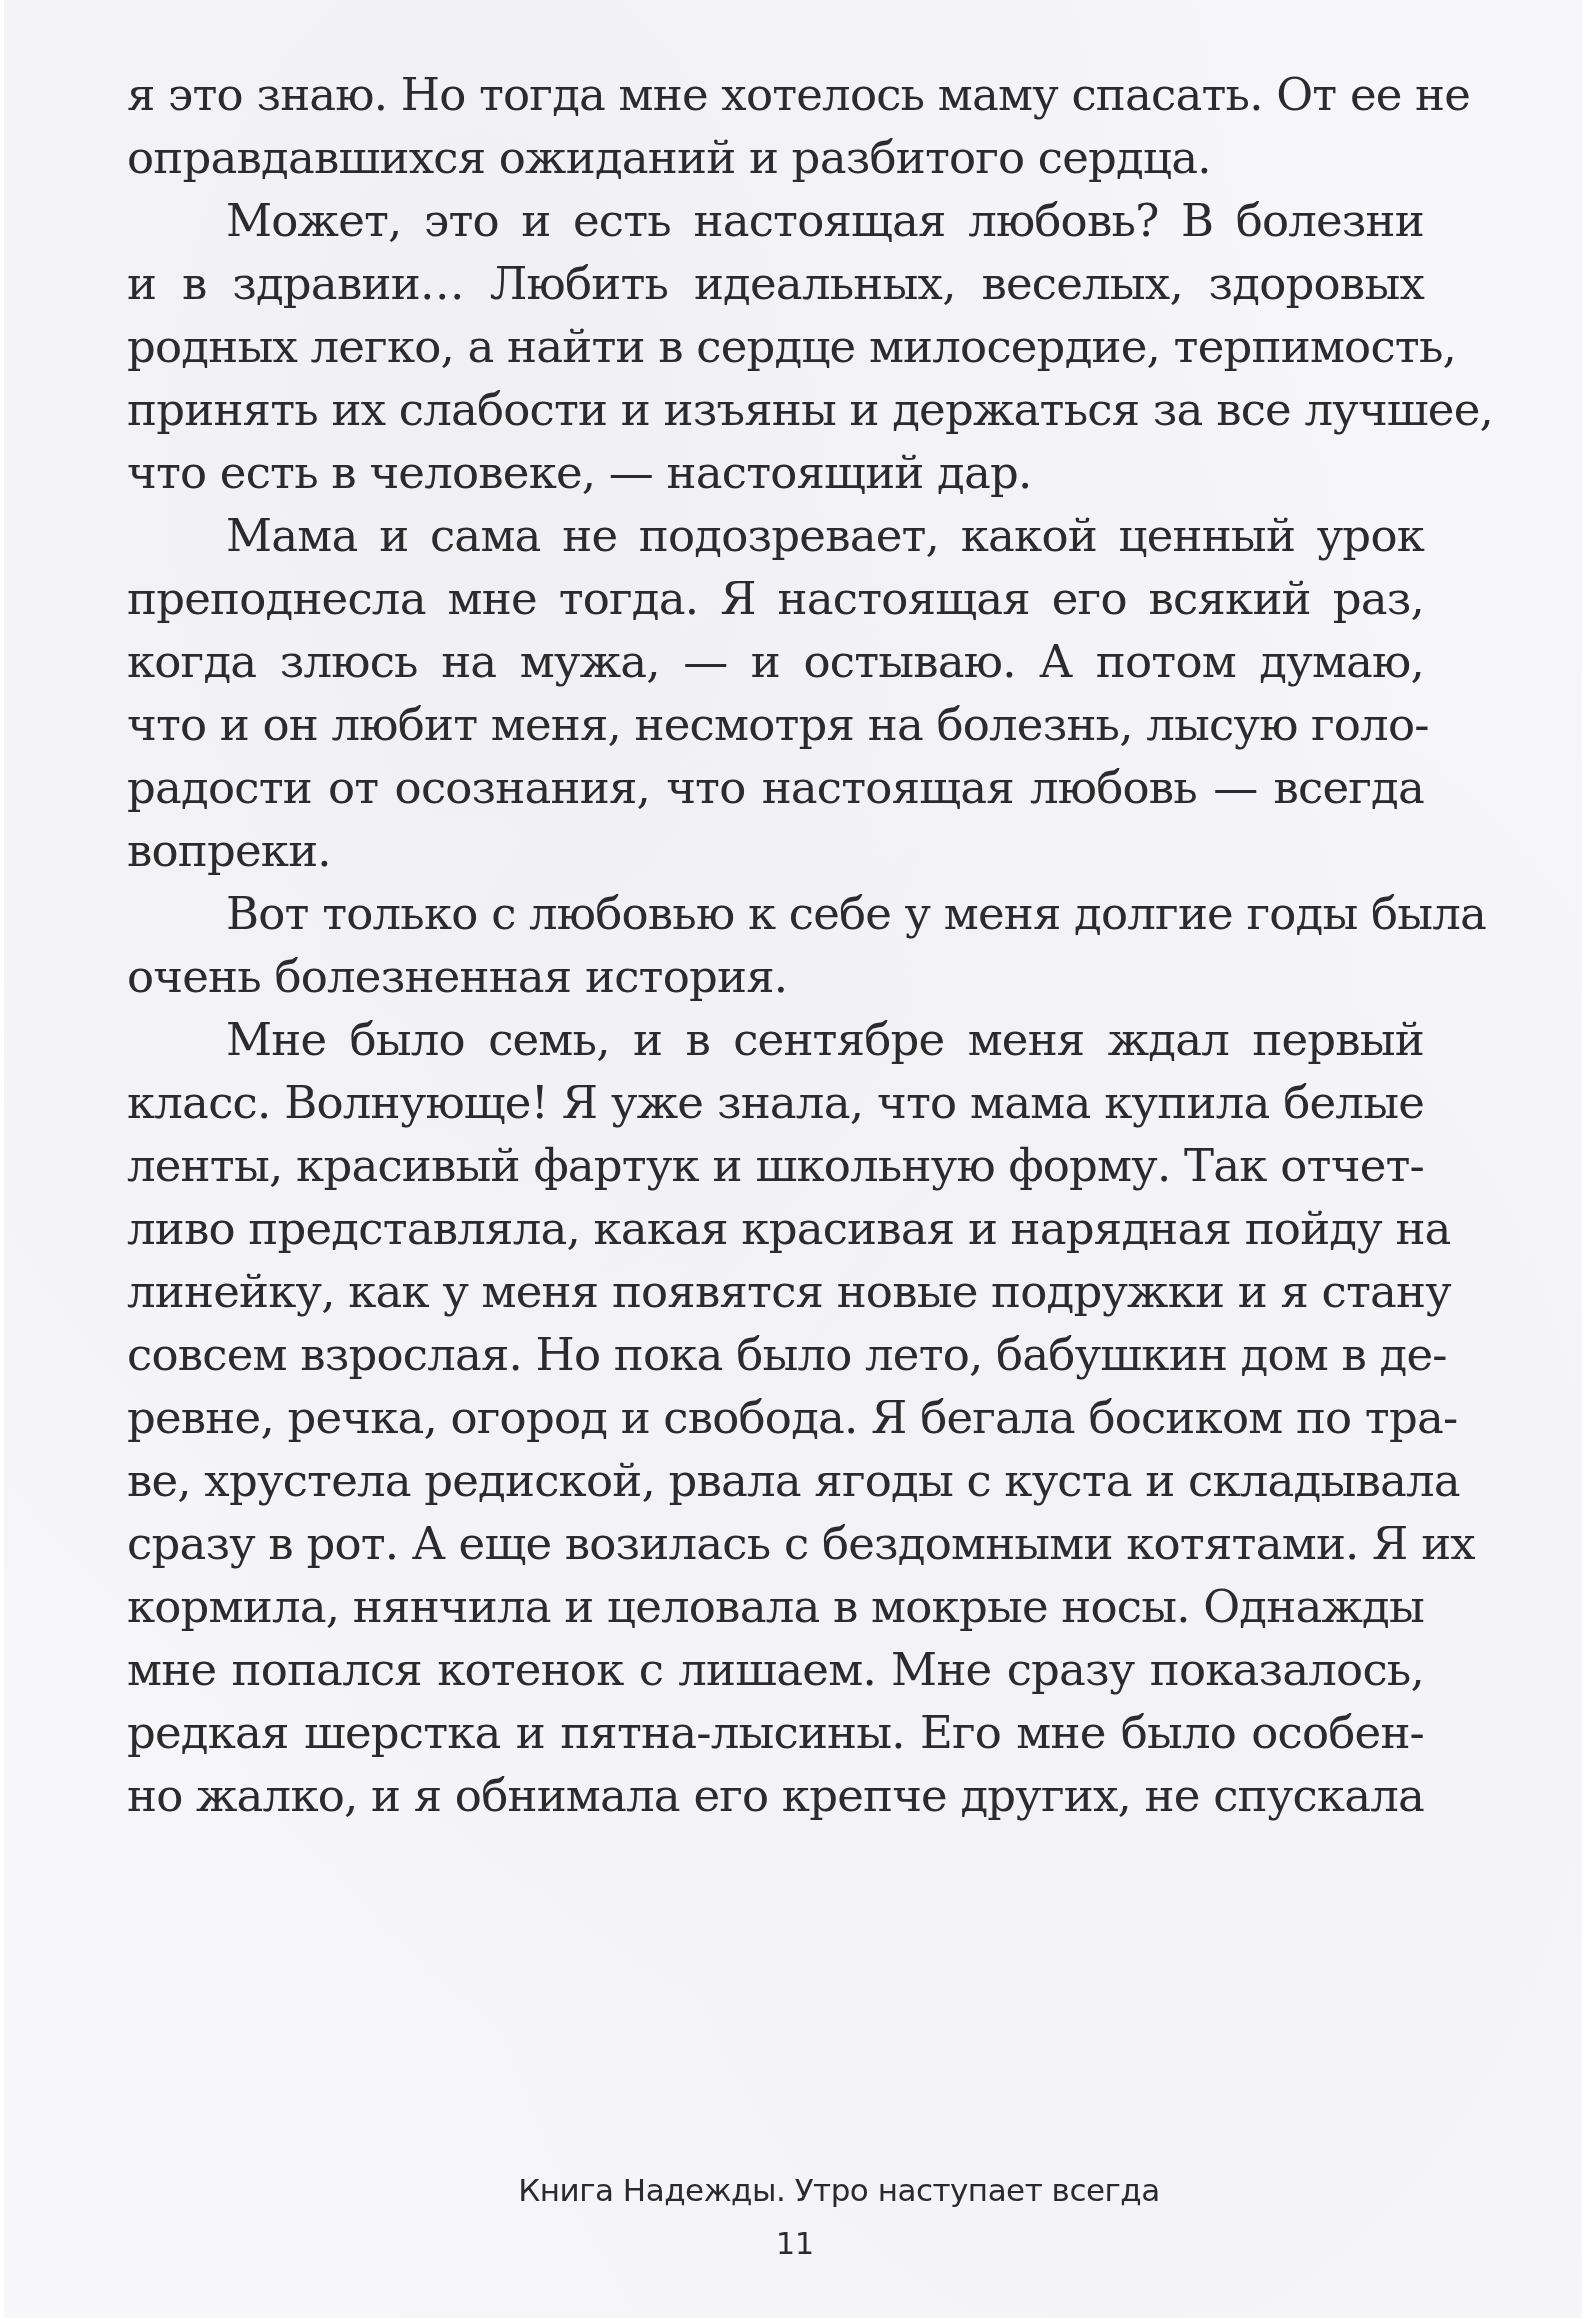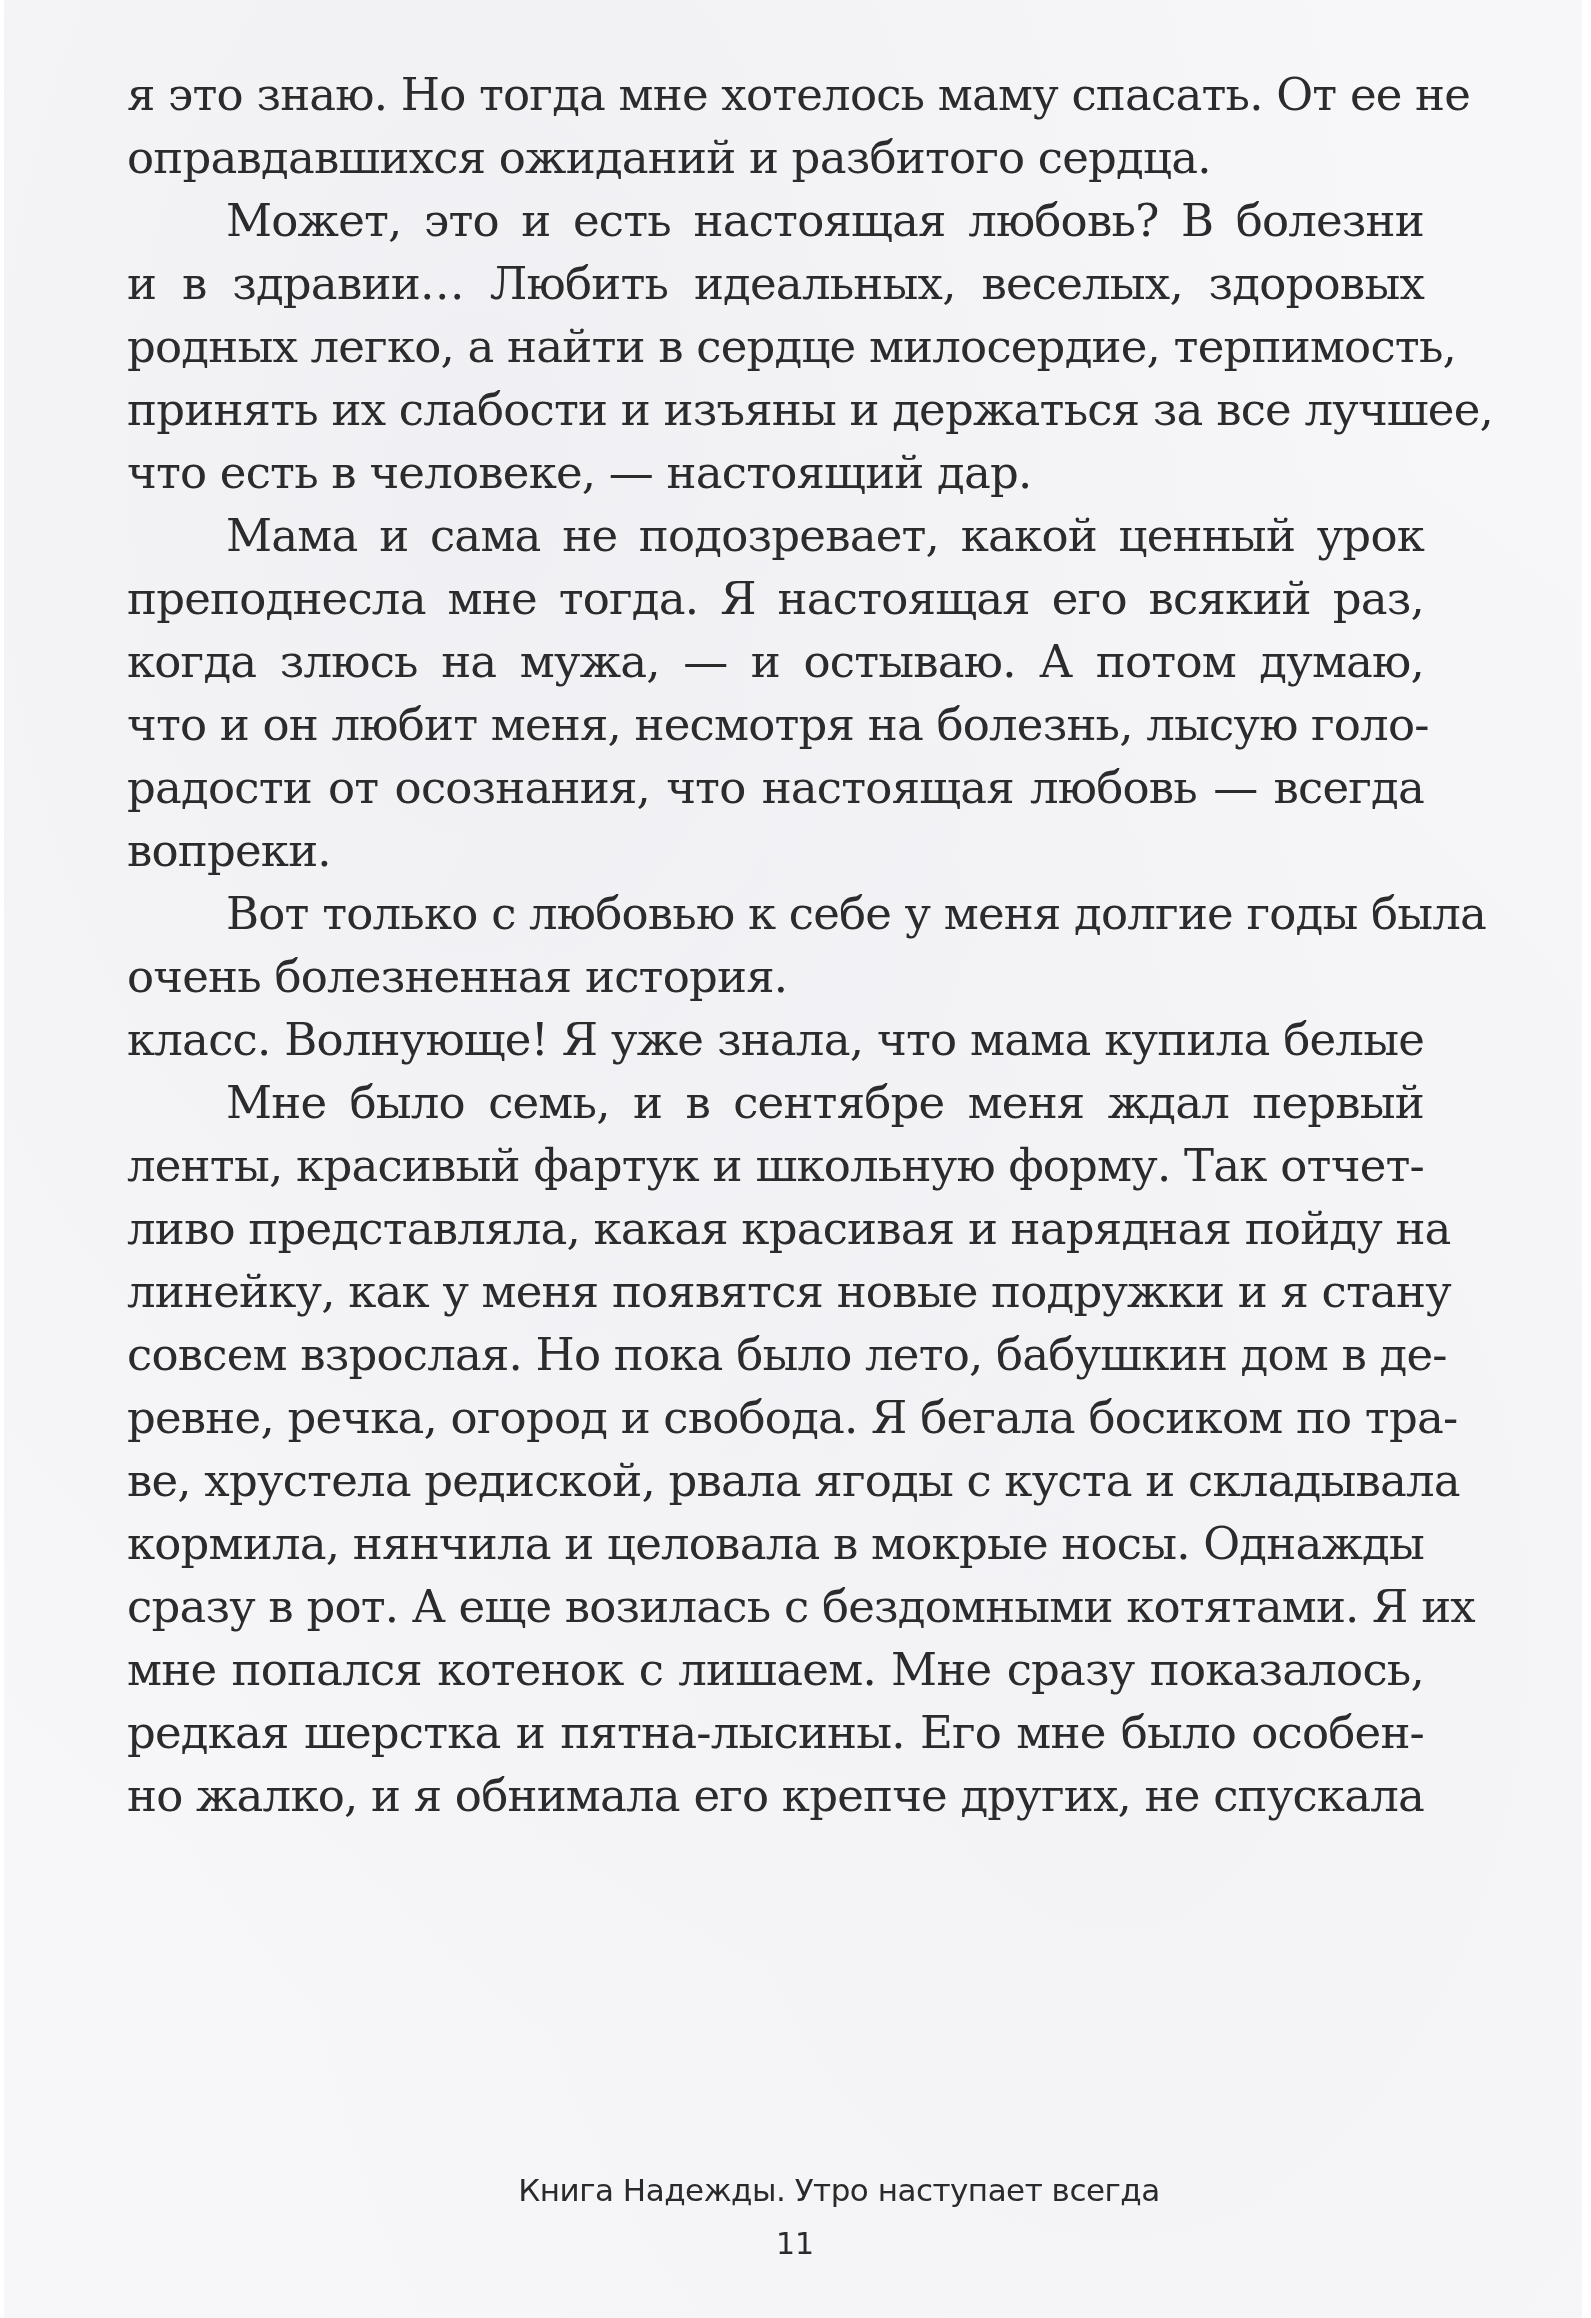--- a/index.html
+++ b/index.html
@@ -108,30 +108,30 @@
       <span class="line">радости от осознания, что настоящая любовь — всегда</span>
       <span class="line last">вопреки.</span>
     </div>
 
     <div>
       <span class="line indent">Вот только с любовью к себе у меня долгие годы была</span>
       <span class="line last">очень болезненная история.</span>
     </div>
 
     <div>
+      <span class="line indent">Мне было семь, и в сентябре меня ждал первый</span>
       <span class="line">класс. Волнующе! Я уже знала, что мама купила белые</span>
-      <span class="line indent">Мне было семь, и в сентябре меня ждал первый</span>
       <span class="line">ленты, красивый фартук и школьную форму. Так отчет-</span>
       <span class="line">ливо представляла, какая красивая и нарядная пойду на</span>
       <span class="line">линейку, как у меня появятся новые подружки и я стану</span>
       <span class="line">совсем взрослая. Но пока было лето, бабушкин дом в де-</span>
       <span class="line">ревне, речка, огород и свобода. Я бегала босиком по тра-</span>
       <span class="line">ве, хрустела редиской, рвала ягоды с куста и складывала</span>
+      <span class="line">сразу в рот. А еще возилась с бездомными котятами. Я их</span>
       <span class="line">кормила, нянчила и целовала в мокрые носы. Однажды</span>
-      <span class="line">сразу в рот. А еще возилась с бездомными котятами. Я их</span>
       <span class="line">мне попался котенок с лишаем. Мне сразу показалось,</span>
       <span class="line">редкая шерстка и пятна-лысины. Его мне было особен-</span>
       <span class="line">но жалко, и я обнимала его крепче других, не спускала</span>
     </div>
 
   </div>
 
   <div class="footer-title">Книга Надежды. Утро наступает всегда</div>
   <div class="page-number">11</div>
 </div>

